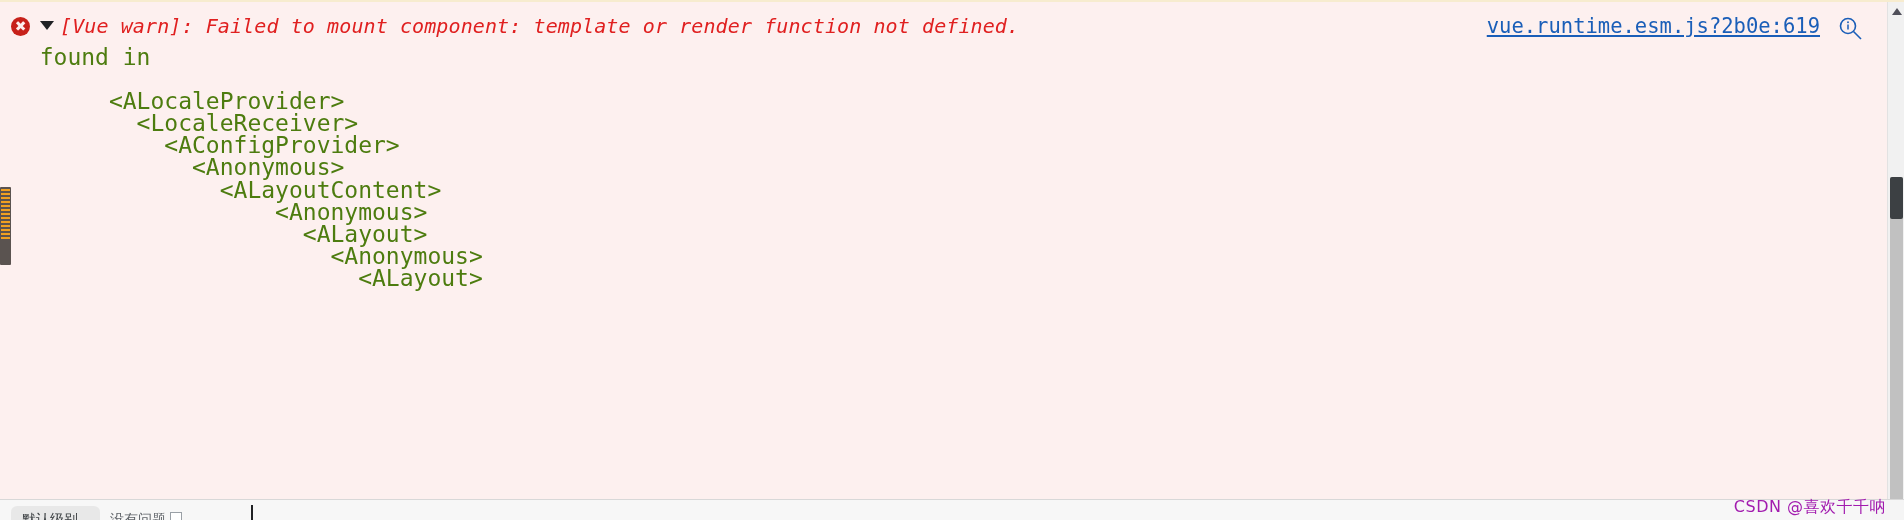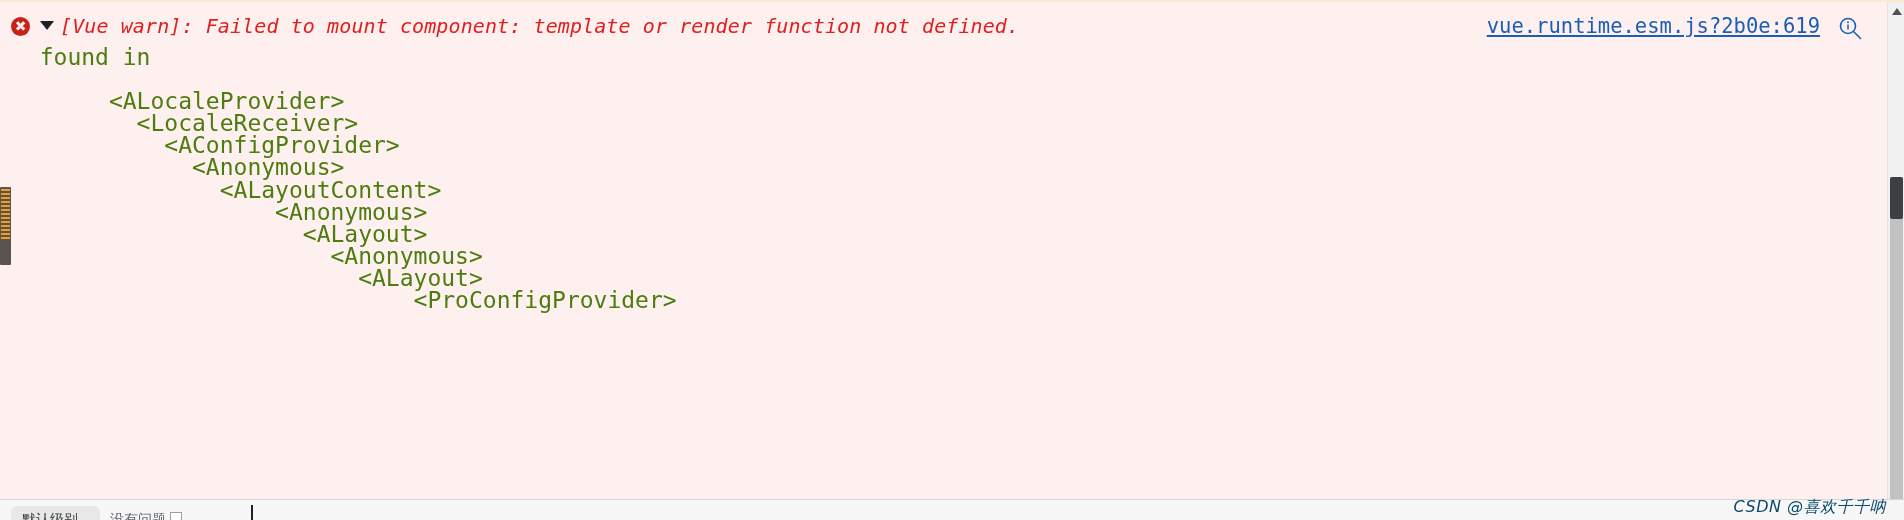--- a/index.html
+++ b/index.html
@@ -229,25 +229,24 @@
     height: 15px;
     background: #202124;
   }
 
   
   .watermark {
     position: absolute;
     right: 18px;
     bottom: 2px;
     font-size: 16px;
-    color: #0c4a6e;
+    color: #a21caf;
     font-family: "DejaVu Sans", "Liberation Sans", sans-serif;
     white-space: pre;
     letter-spacing: 0.5px;
-    font-style: italic;
   }
 </style>
 </head>
 <body>
 
 <div class="console-root">
 
   <div class="error-block">
 
     <div class="msg-row">
@@ -270,21 +269,20 @@
       <div class="stack-line"></div>
       <div class="stack-line">       &lt;ALocaleProvider&gt;</div>
       <div class="stack-line">         &lt;LocaleReceiver&gt;</div>
       <div class="stack-line">           &lt;AConfigProvider&gt;</div>
       <div class="stack-line">             &lt;Anonymous&gt;</div>
       <div class="stack-line">               &lt;ALayoutContent&gt;</div>
       <div class="stack-line">                   &lt;Anonymous&gt;</div>
       <div class="stack-line">                     &lt;ALayout&gt;</div>
       <div class="stack-line">                       &lt;Anonymous&gt;</div>
       <div class="stack-line">                         &lt;ALayout&gt;</div>
-      <div class="stack-line">                             &lt;ProConfigProvider&gt;</div>
     </div>
 
     <div class="left-marker" id="left-marker">
         <div class="stripe"></div>
         <div class="stripe"></div>
         <div class="stripe"></div>
         <div class="stripe"></div>
         <div class="stripe"></div>
         <div class="stripe"></div>
         <div class="stripe"></div>

